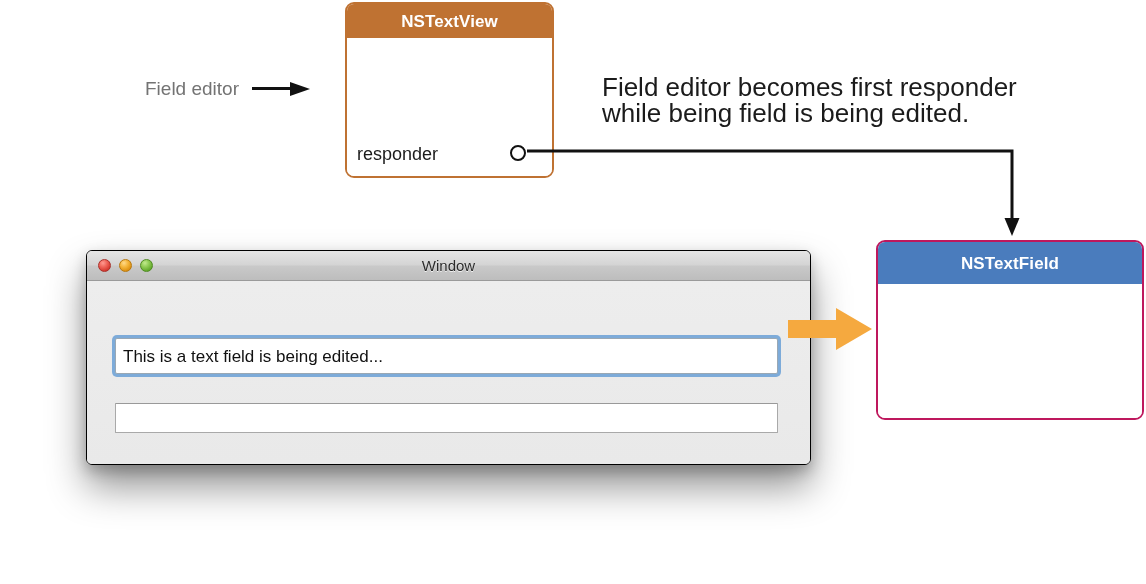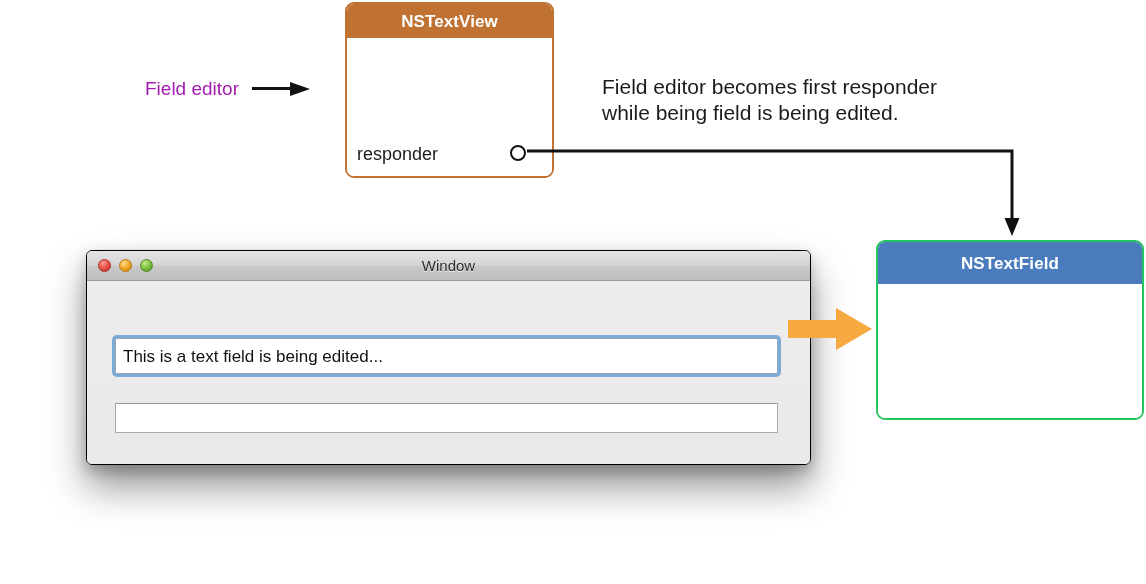--- a/index.html
+++ b/index.html
@@ -85,40 +85,40 @@
     border-radius: 50%;
     background: #ffffff;
   }
 
   
   #nstextfield {
     left: 876px;
     top: 240px;
     width: 268px;
     height: 180px;
-    border: 2px solid #22c55e;
+    border: 2px solid #be185d;
   }
   #nstextfield .class-header {
     height: 42px;
     background: #4a7cbd;
   }
   #nstextfield .class-body { height: 134px; }
 
   
   #field-editor-annotation {
     position: absolute;
     left: 145px;
     top: 79px;
     display: flex;
     align-items: center;
     white-space: nowrap;
   }
   #field-editor-annotation .anno-text {
     font-size: 19px;
-    color: #a21caf;
+    color: #737373;
     line-height: 1;
   }
   .anno-arrow {
     position: relative;
     margin-left: 13px;
     width: 58px;
     height: 14px;
   }
   .anno-arrow .shaft {
     position: absolute;
@@ -138,21 +138,21 @@
     border-bottom: 7px solid transparent;
     border-left: 20px solid #111111;
   }
 
   
   #caption {
     position: absolute;
     left: 602px;
     top: 74px;
     width: 420px;
-    font-size: 21px;
+    font-size: 26px;
     line-height: 26px;
     color: #1b1b1b;
   }
   #caption .cap-line { display: block; }
 
   
   #connector {
     position: absolute;
     left: 0;
     top: 0;

